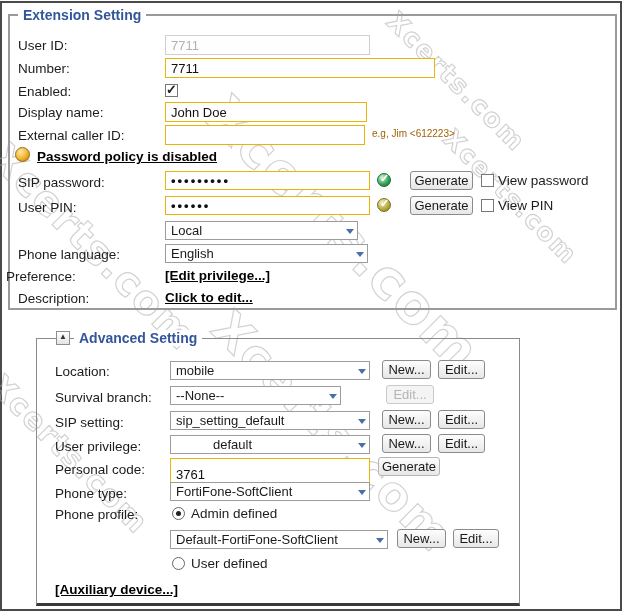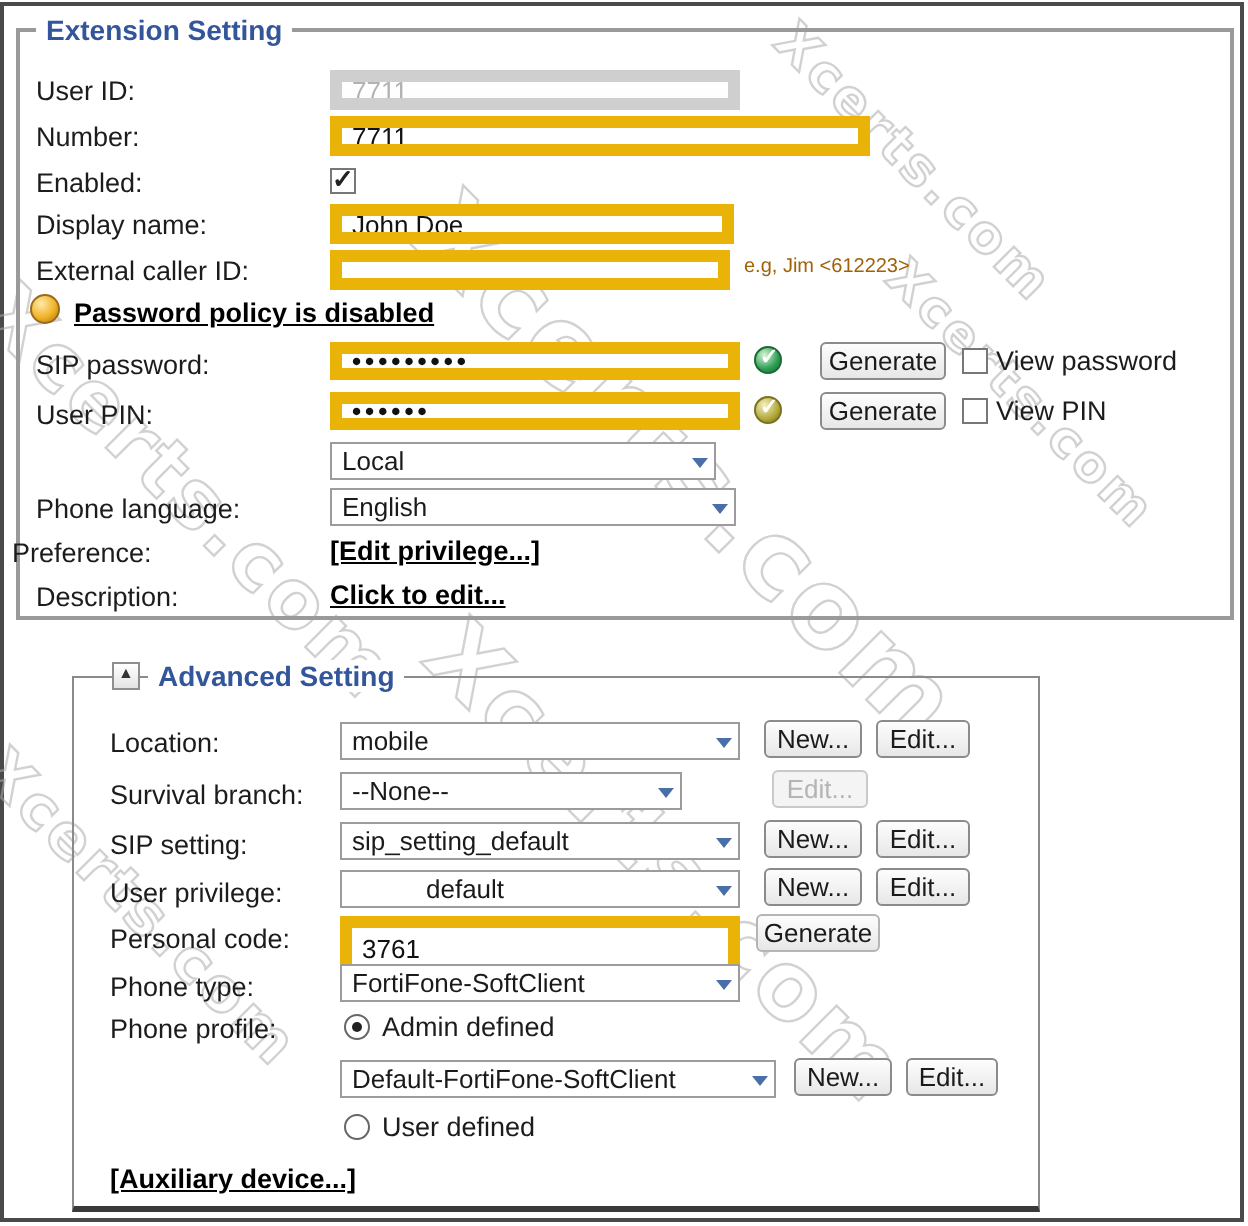--- a/index.html
+++ b/index.html
@@ -10,21 +10,21 @@
                   border:2px solid #4a4a4a; pointer-events:none; }
 
   
   .fs { position:absolute; border:2px solid #9a9a9a; background:transparent; }
   .fs-legend { position:absolute; background:#fff; padding:0 5px; font-weight:bold;
                font-size:14px; white-space:nowrap; }
 
   .lbl { position:absolute; font-size:13.5px; color:#1c1c1c; white-space:nowrap; }
   .hint { position:absolute; font-size:10px; color:#a16207; white-space:nowrap; }
 
-  input.txt { position:absolute; border:6px solid #eab308; background:#fff; height:20px;
+  input.txt { position:absolute; border:1px solid #eab308; background:#fff; height:20px;
               font-family:"Liberation Sans", sans-serif; font-size:13px; padding:0 5px; color:#111; }
   input.txt:disabled { color:#b2b2b2; border-color:#cfcfcf; background:#fefefe; }
   input.dots { font-weight:bold; font-size:13px; letter-spacing:2px; }
 
   .sel { position:absolute; height:19px; border:1px solid #9c9c9c; background:#fff;
          font-size:13px; line-height:17px; padding-left:5px; cursor:default; }
   .sel .chev { position:absolute; right:3px; top:7px; width:0; height:0;
                border-left:4px solid transparent; border-right:4px solid transparent;
                border-top:5px solid #4a6fa8; }
 

